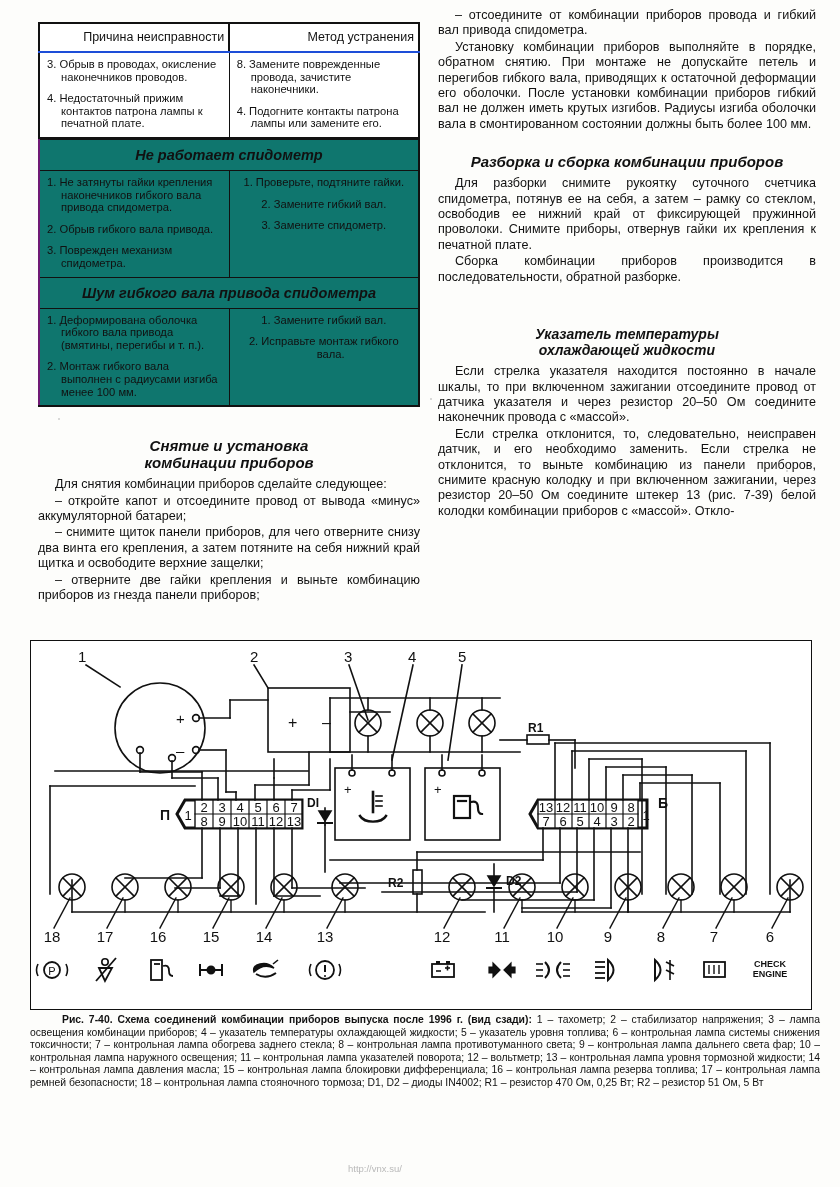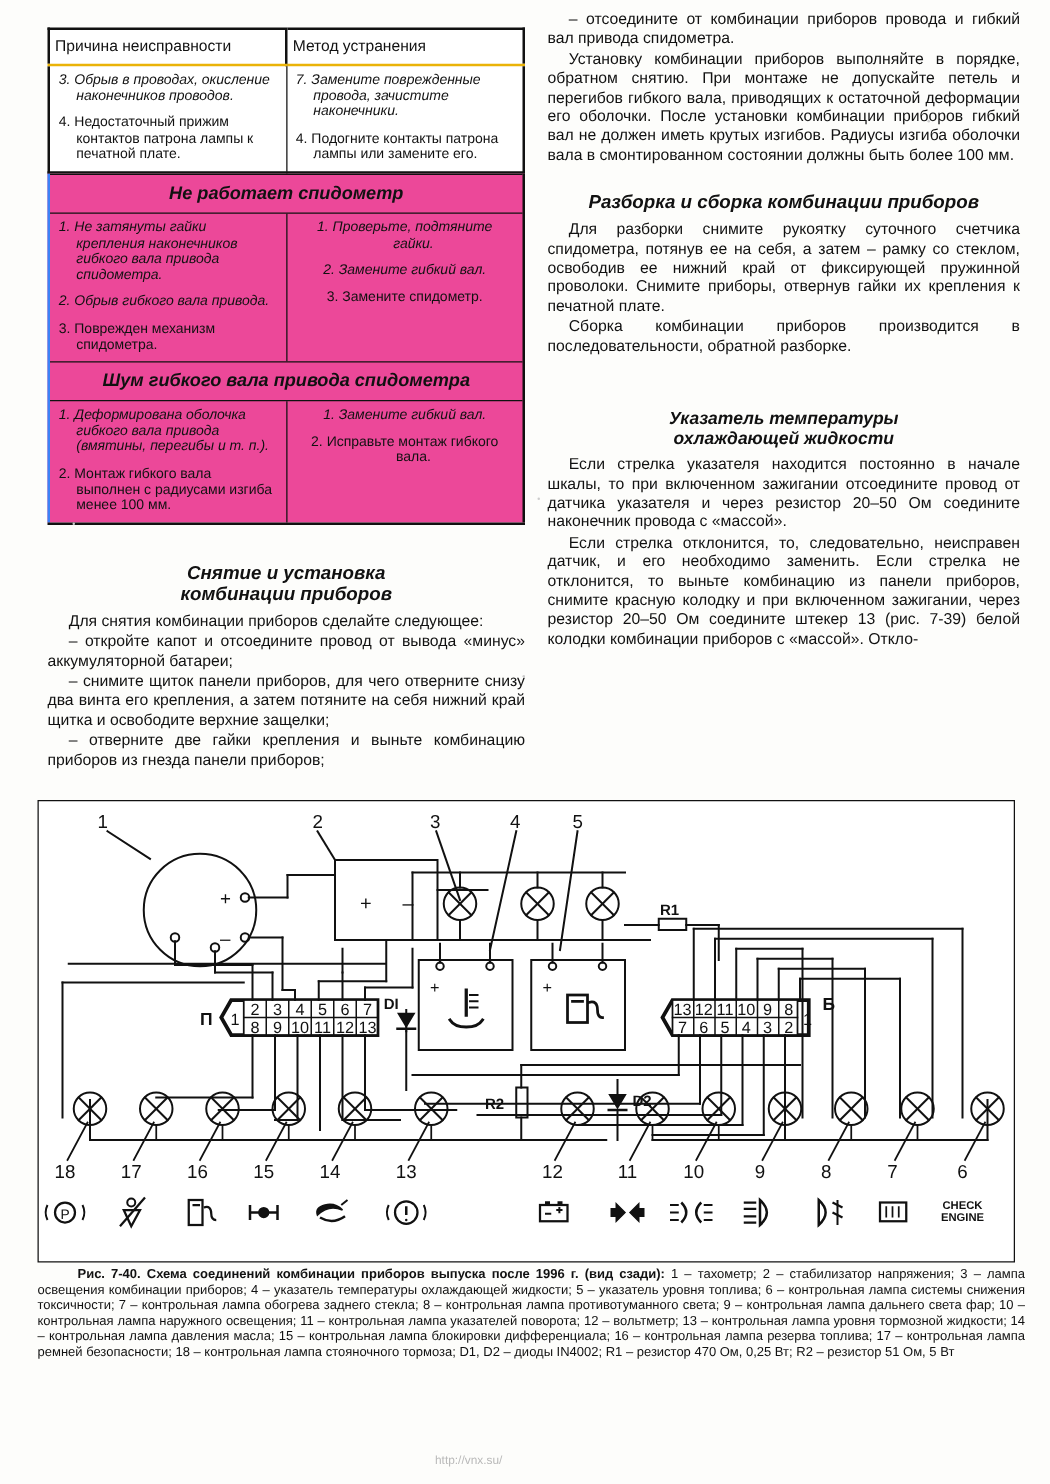--- a/index.html
+++ b/index.html
@@ -15,33 +15,33 @@
 
   
   .cols{position:absolute;left:0;top:0;width:840px;height:636px;}
   .col-left{position:absolute;left:38px;top:22px;width:382px;}
   .col-right{position:absolute;left:438px;top:8px;width:378px;}
 
   
   .ftable{border:2px solid #111;border-collapse:collapse;width:382px;background:#fff;}
   .ftable td{border:0;vertical-align:top;}
   .ftable .hd{
-    text-align:left;font-size:12.5px;padding:6px 4px 7px;
-    border-bottom:2px solid #eab308;
+    text-align:right;font-size:12.5px;padding:6px 4px 7px;
+    border-bottom:2px solid #1d4ed8;
   }
   .ftable .vsep{border-right:2px solid #111;}
   .ftable .vsep-thin{border-right:1.6px solid #111;}
   .cellpad{padding:5px 7px 6px 7px;}
   ol.items{margin:0;padding:0;list-style:none;}
   ol.items li{
     font-size:11.2px;line-height:12.6px;
     padding-left:14px;text-indent:-14px;
     margin-bottom:1px;
   }
-  ol.items li.sp{margin-bottom:9px;font-style:italic;}
+  ol.items li.sp{margin-bottom:9px;}
   .sect-title{
     text-align:center;font-style:italic;font-weight:bold;font-size:14.5px;
     padding:7px 0 7px 0;border-top:1.6px solid #111;border-bottom:1.6px solid #111;
   }
   .rowbox{display:flex;}
   .rowbox .c1{width:189px;border-right:1.6px solid #111;}
   .rowbox .c2{width:189px;text-align:center;}
 
   
   h2.hdr{
@@ -102,29 +102,29 @@
         </tr>
         <tr>
           <td class="cellpad vsep-thin">
             <ol class="items">
               <li class="sp">3. Обрыв в проводах, окисление наконечников проводов.</li>
               <li>4. Недостаточный прижим контактов патрона лампы к печатной плате.</li>
             </ol>
           </td>
           <td class="cellpad">
             <ol class="items">
-              <li class="sp">7. Замените поврежденные провода, зачистите наконечники.</li>
+              <li class="sp">8. Замените поврежденные провода, зачистите наконечники.</li>
               <li>4. Подогните контакты патрона лампы или замените его.</li>
             </ol>
           </td>
         </tr>
       </tbody>
         </table>
 
-      <div style="border-left:2px solid #3b82f6;border-right:2px solid #111;width:378px;background:#ec4899;">
+      <div style="border-left:2px solid #701a75;border-right:2px solid #111;width:378px;background:#0f766e;">
         <div class="sect-title">Не работает спидометр</div>
         <div class="rowbox">
           <div class="c1 cellpad">
             <ol class="items">
               <li class="sp">1. Не затянуты гайки крепления наконечников гибкого вала привода спидометра.</li>
               <li class="sp">2. Обрыв гибкого вала привода.</li>
               <li>3. Поврежден механизм спидометра.</li>
             </ol>
           </div>
           <div class="c2 cellpad">

